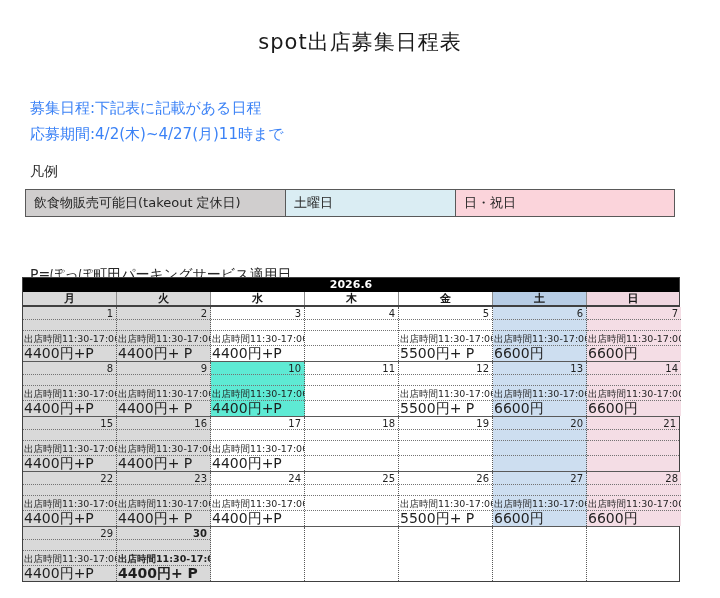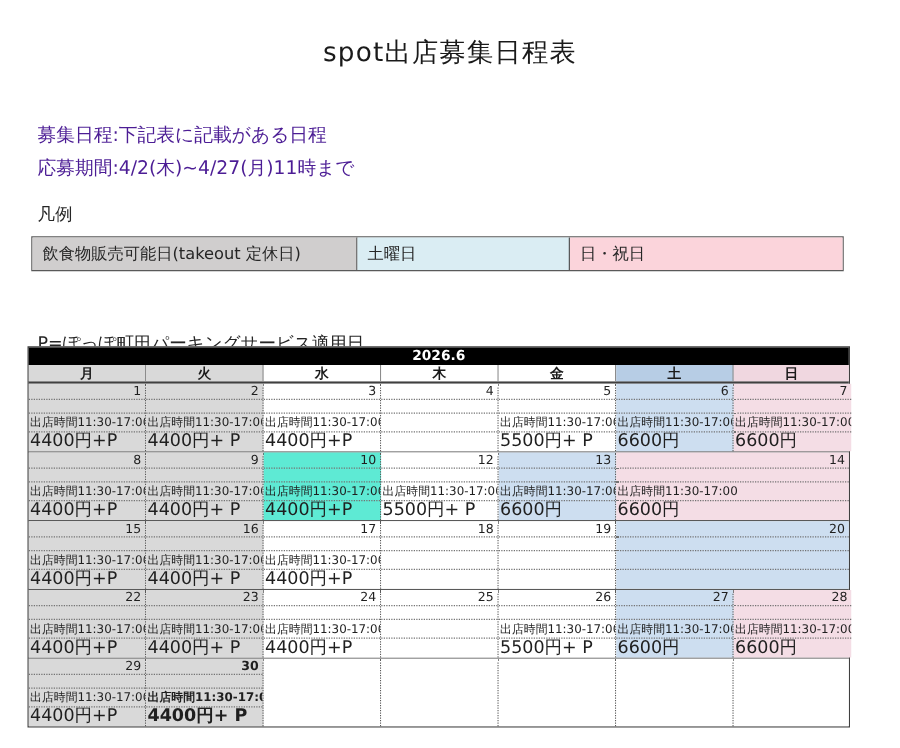--- a/index.html
+++ b/index.html
@@ -8,21 +8,21 @@
     background:#ffffff;
     font-family:"DejaVu Sans", sans-serif;
     color:#1f1f1f;
     position:relative;
     overflow:hidden;
   }
   .page-title {
     position:absolute; top:28px; left:0; width:720px;
     text-align:center; font-size:21px; letter-spacing:1px; color:#1a1a1a;
   }
-  .intro-block { position:absolute; top:95px; left:30px; font-size:15px; line-height:26px; color:#4c1d95; }
+  .intro-block { position:absolute; top:95px; left:30px; font-size:15px; line-height:26px; color:#3b82f6; }
   .legend-heading { position:absolute; top:163px; left:30px; font-size:14px; color:#262626; }
   .legend-table {
     position:absolute; top:189px; left:25px; width:650px; height:28px;
     display:flex; border:1px solid #595959; background:#fff;
   }
   .legend-cell {
     border-right:1px solid #595959; display:flex; align-items:center;
     padding-left:8px; font-size:13px; color:#262626; white-space:nowrap; overflow:hidden;
   }
   .legend-cell:nth-child(1){ width:260px; }
@@ -151,20 +151,26 @@
             <div class="cell-time">出店時間11:30-17:00</div>
             <div class="cell-price">4400円+ P</div>
           </div>
           <div class="day-cell" style="background: #5eead4;">
             <div class="cell-date">10</div>
             <div class="cell-gap"></div>
             <div class="cell-time">出店時間11:30-17:00</div>
             <div class="cell-price">4400円+P</div>
           </div>
           <div class="day-cell" style="background: rgb(255, 255, 255);">
+            <div class="cell-date">11</div>
+            <div class="cell-gap"></div>
+            <div class="cell-time"></div>
+            <div class="cell-price"></div>
+          </div>
+          <div class="day-cell" style="background: rgb(255, 255, 255);">
             <div class="cell-date">12</div>
             <div class="cell-gap"></div>
             <div class="cell-time">出店時間11:30-17:00</div>
             <div class="cell-price">5500円+ P</div>
           </div>
           <div class="day-cell" style="background: rgb(205, 222, 240);">
             <div class="cell-date">13</div>
             <div class="cell-gap"></div>
             <div class="cell-time">出店時間11:30-17:00</div>
             <div class="cell-price">6600円</div>
@@ -202,20 +208,26 @@
             <div class="cell-price"></div>
           </div>
           <div class="day-cell" style="background: rgb(255, 255, 255);">
             <div class="cell-date">19</div>
             <div class="cell-gap"></div>
             <div class="cell-time"></div>
             <div class="cell-price"></div>
           </div>
           <div class="day-cell" style="background: rgb(205, 222, 240);">
             <div class="cell-date">20</div>
+            <div class="cell-gap"></div>
+            <div class="cell-time"></div>
+            <div class="cell-price"></div>
+          </div>
+          <div class="day-cell" style="background: rgb(244, 221, 229);">
+            <div class="cell-date">21</div>
             <div class="cell-gap"></div>
             <div class="cell-time"></div>
             <div class="cell-price"></div>
           </div>
         </div>
         <div class="week-row">
           <div class="day-cell" style="background: rgb(217, 217, 217);">
             <div class="cell-date">22</div>
             <div class="cell-gap"></div>
             <div class="cell-time">出店時間11:30-17:00</div>

